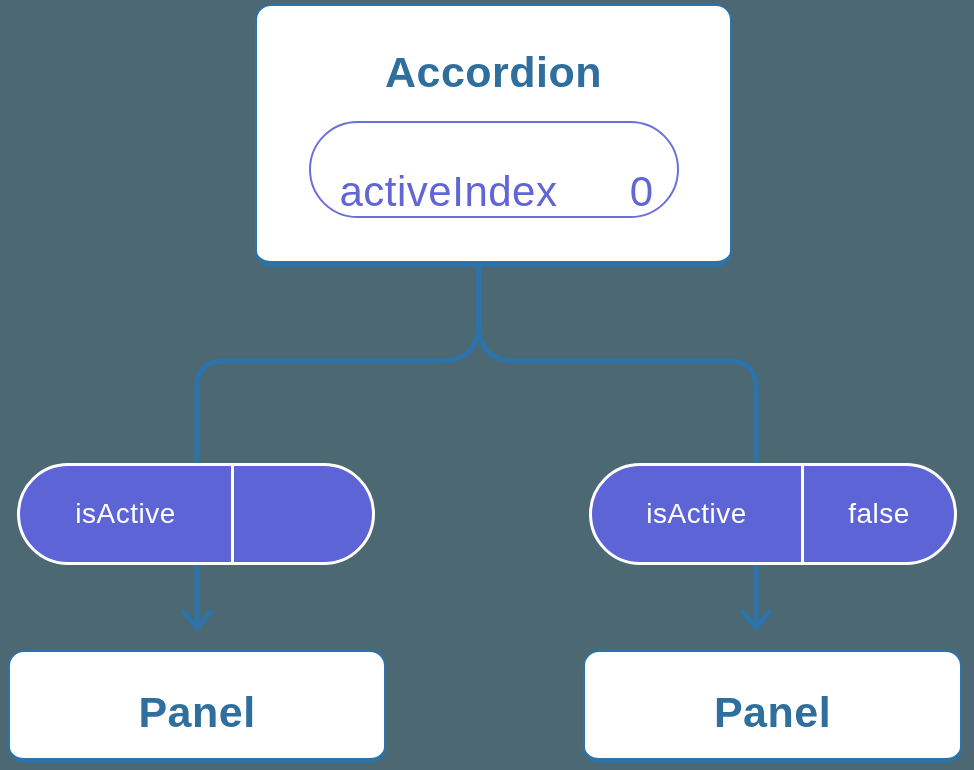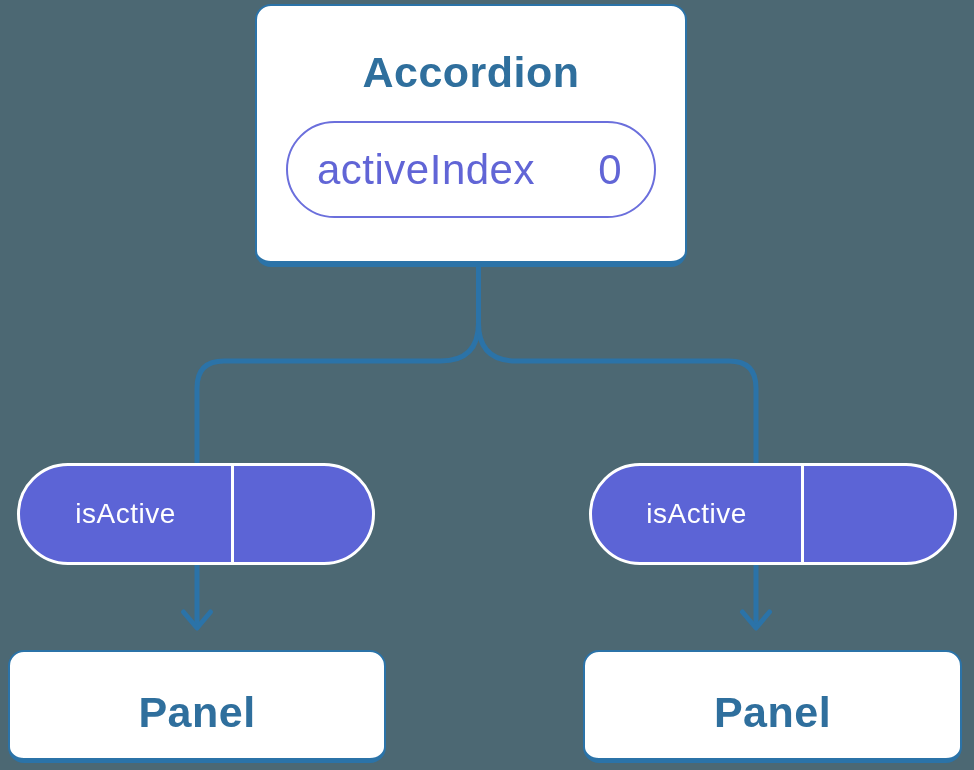--- a/index.html
+++ b/index.html
@@ -35,33 +35,34 @@
     flex-direction: column;
     align-items: center;
   }
   .card-title {
     color: var(--node-text-blue, #2F6F9D);
     font-weight: 700;
     font-size: 43px;
     letter-spacing: 0.5px;
     line-height: 1.15;
   }
-  .accordion-card { left: 255px; top: 4px; width: 432px; height: 263px; }
+  .accordion-card { left: 255px; top: 4px; width: 477px; height: 263px; }
   .accordion-card .card-title { margin-top: 42px; }
   .state-pill {
     margin-top: 24px;
     width: 370px;
     height: 97px;
     background: #FFFFFF;
     border: 2.5px solid var(--pill-purple-outline, #6B6FDC);
     border-radius: 50px;
     box-sizing: border-box;
     display: flex;
-    align-items: center;
+    align-items: flex-end;
     overflow: hidden;
+    gap: 9px;
   }
   .state-pill .seg {
     display: flex;
     align-items: center;
     justify-content: center;
     color: var(--pill-purple-text, #6165D6);
     font-size: 42px;
     letter-spacing: 0.5px;
   }
   .state-pill .seg.name { width: 276px; }
@@ -127,20 +128,21 @@
   </div>
 
   <div class="prop-pill prop-pill-left">
     <span class="seg name">isActive</span>
     <span class="divider"></span>
   </div>
 
   <div class="prop-pill prop-pill-right">
     <span class="seg name">isActive</span>
     <span class="divider"></span>
+    <span class="seg value">false</span>
   </div>
 
   <div class="card panel-card panel-card-left">
     <div class="card-title">Panel</div>
   </div>
 
   <div class="card panel-card panel-card-right">
     <div class="card-title">Panel</div>
   </div>
 

